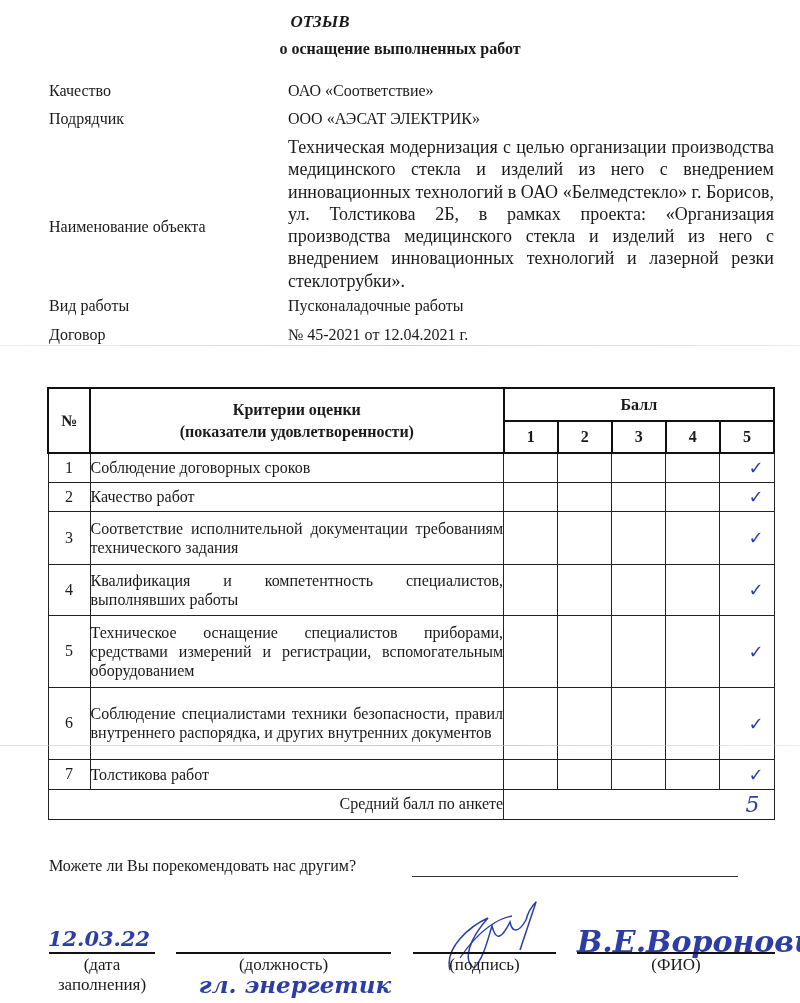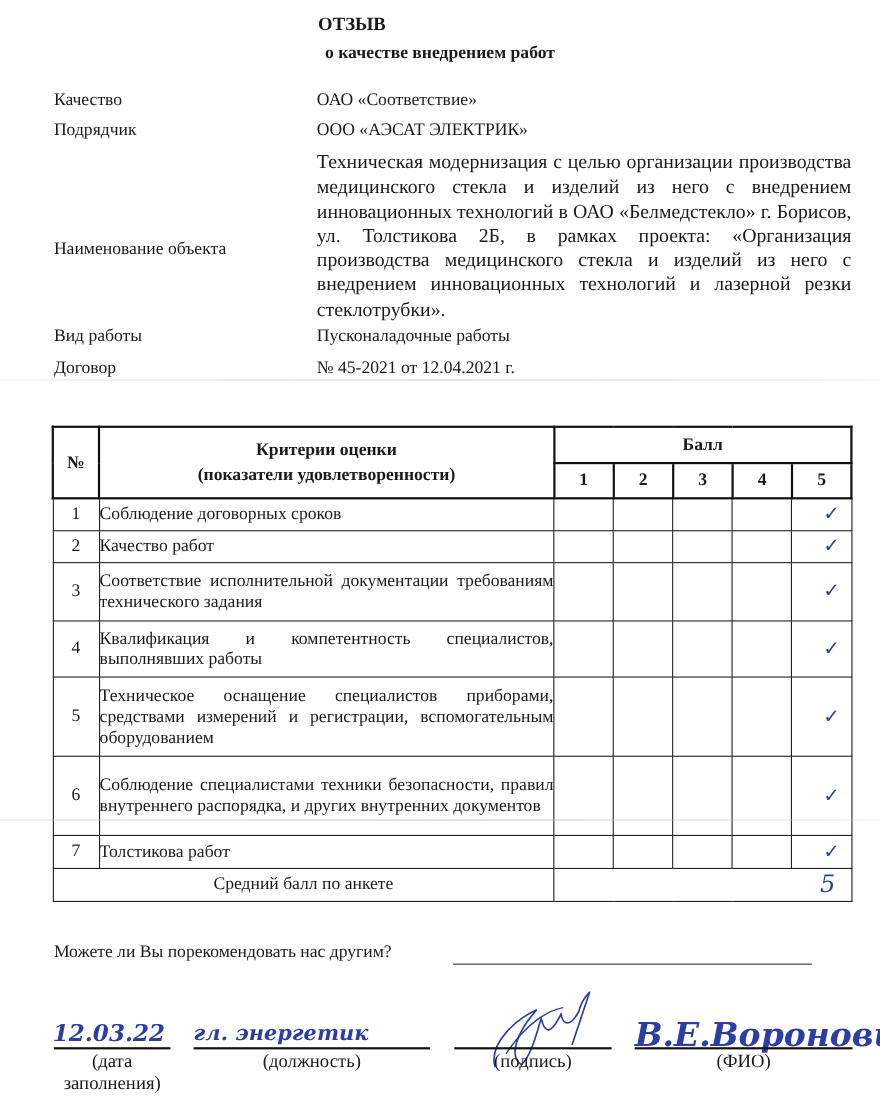--- a/index.html
+++ b/index.html
@@ -1,55 +1,55 @@
 <!DOCTYPE html>
 <html><head>
 <meta charset="utf-8">
 <style>
   html, body { margin: 0; padding: 0; background: #ffffff; }
   body {
     width: 800px; height: 1003px; position: relative; overflow: hidden;
     font-family: "Liberation Serif", serif; color: #1a1a1a;
   }
   .abs { position: absolute; }
-  .title { left: 0; width: 640px; text-align: center; font-weight: bold; font-size: 17px; top: 12px; }
+  .title { left: 0; width: 640px; text-align: center; font-weight: bold; font-size: 17px; top: 12px; font-style: italic; }
   .subtitle { left: 0; width: 800px; text-align: center; font-weight: bold; font-size: 16px; top: 40px; }
   .info-label { left: 49px; font-size: 16px; }
   .info-value { left: 288px; font-size: 16px; }
   .object-desc { left: 288px; top: 136px; width: 486px; font-size: 18px; line-height: 22.3px; text-align: justify; }
   .fold { left: 0; width: 800px; height: 1px; top: 345px; background: linear-gradient(90deg, rgba(200,200,200,0.3), rgba(190,190,190,0.7), rgba(210,210,210,0.4)); }
   .fold2 { left: 0; width: 800px; height: 1px; top: 745px; background: linear-gradient(90deg, rgba(200,200,200,0.5), rgba(185,185,185,0.8), rgba(210,210,210,0.4)); }
 
   table.grid {
     position: absolute; left: 47px; top: 387px; width: 728px;
     border-collapse: collapse; table-layout: fixed; font-size: 16px;
   }
   table.grid td, table.grid th { border: 1px solid #222; padding: 0; }
   table.grid th { font-weight: bold; }
   .hdr-outer { border: 2px solid #111 !important; }
   .c-num { width: 42px; text-align: center; }
   .c-crit { width: 413px; }
   .c-score { width: 54px; text-align: center; }
   .crit-text { padding: 2px 4px 2px 3px; line-height: 19px; text-align: justify; }
   .mark { color: #2b3fa8; font-family: "DejaVu Sans", sans-serif; font-size: 18px; font-style: italic; text-align: right; padding-right: 10px !important; }
-  .avg-label { text-align: center; }
+  .avg-label { text-align: right; }
   .avg-val { color: #2b3fa8; font-family: "DejaVu Serif", serif; font-style: italic; font-size: 22px; text-align: right; padding-right: 14px !important; }
 
   .question { left: 49px; top: 857px; font-size: 16px; }
   .q-line { left: 412px; top: 876px; width: 326px; height: 1px; background: #333; }
 
   .sig-line { height: 2px; background: #111; top: 952px; }
   .sig-cap { font-size: 17px; top: 955px; text-align: center; }
   .hand { color: #2c3ea5; font-style: italic; font-family: "DejaVu Serif", serif; font-weight: bold; }
 </style>
 </head>
 <body>
 
 <div class="abs title">ОТЗЫВ</div>
-<div class="abs subtitle">о качестве внедрением работ</div>
+<div class="abs subtitle">о оснащение выполненных работ</div>
 
 <div class="abs info-label" style="top:82px">Качество</div>
 <div class="abs info-value" style="top:82px">ОАО «Соответствие»</div>
 
 <div class="abs info-label" style="top:110px">Подрядчик</div>
 <div class="abs info-value" style="top:110px">ООО «АЭСАТ ЭЛЕКТРИК»</div>
 
 <div class="abs info-label" style="top:218px">Наименование объекта</div>
 <div class="abs object-desc">Техническая модернизация с целью организации производства медицинского стекла и изделий из него с внедрением инновационных технологий в ОАО «Белмедстекло» г. Борисов, ул. Толстикова 2Б, в рамках проекта: «Организация производства медицинского стекла и изделий из него с внедрением инновационных технологий и лазерной резки стеклотрубки».</div>
 
@@ -163,21 +163,21 @@
 
 <div class="abs fold2"></div>
 
 <div class="abs question">Можете ли Вы порекомендовать нас другим?</div>
 <div class="abs q-line"></div>
 
 <div class="abs hand" style="left:44px; top:926px; width:110px; font-size:21px; text-align:center">12.03.22</div>
 <div class="abs sig-line" style="left:49px; width:106px"></div>
 <div class="abs sig-cap" style="left:44px; width:116px">(дата заполнения)</div>
 
-<div class="abs hand" style="left:176px; top:928px; width:215px; font-size:19px; text-align:left">гл. энергетик</div>
+<div class="abs hand" style="left:176px; top:971px; width:215px; font-size:23px; text-align:right">гл. энергетик</div>
 <div class="abs sig-line" style="left:176px; width:215px"></div>
 <div class="abs sig-cap" style="left:176px; width:215px">(должность)</div>
 
 <svg class="abs" style="left:440px; top:898px" width="110" height="80">
   <path d="M10 72 C4 50 30 28 48 20 C30 40 22 62 34 70 C44 60 48 40 52 28 C56 44 62 40 70 24 C72 34 78 36 86 22 C88 14 92 8 96 4 C90 22 84 40 80 52" fill="none" stroke="#2c3ea5" stroke-width="1.5"></path>
   <path d="M20 60 C40 30 60 20 72 18" fill="none" stroke="#2c3ea5" stroke-width="1.3"></path>
 </svg>
 <div class="abs sig-line" style="left:413px; width:143px"></div>
 <div class="abs sig-cap" style="left:413px; width:143px">(подпись)</div>
 

